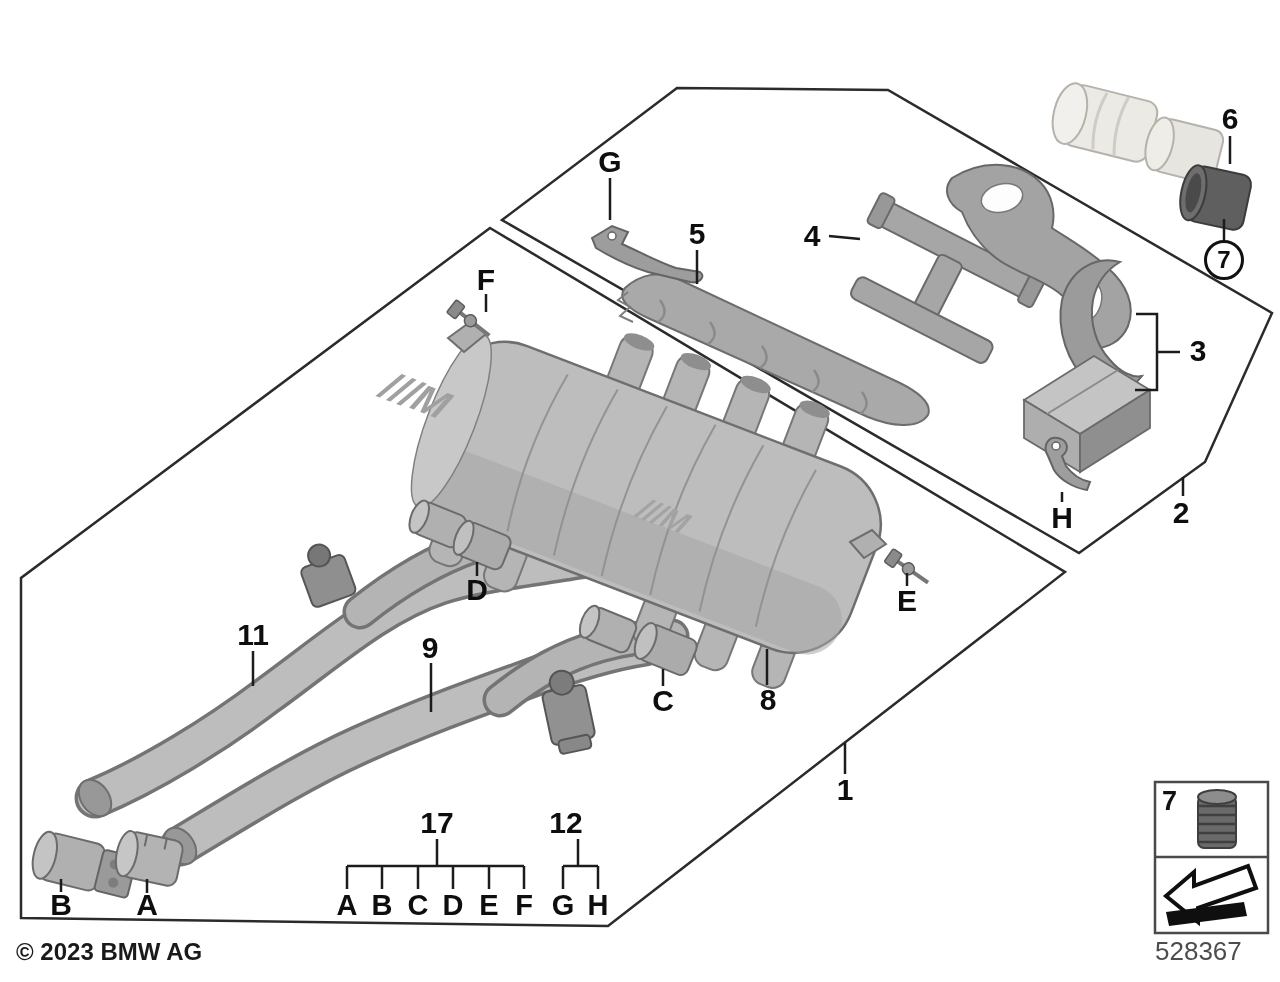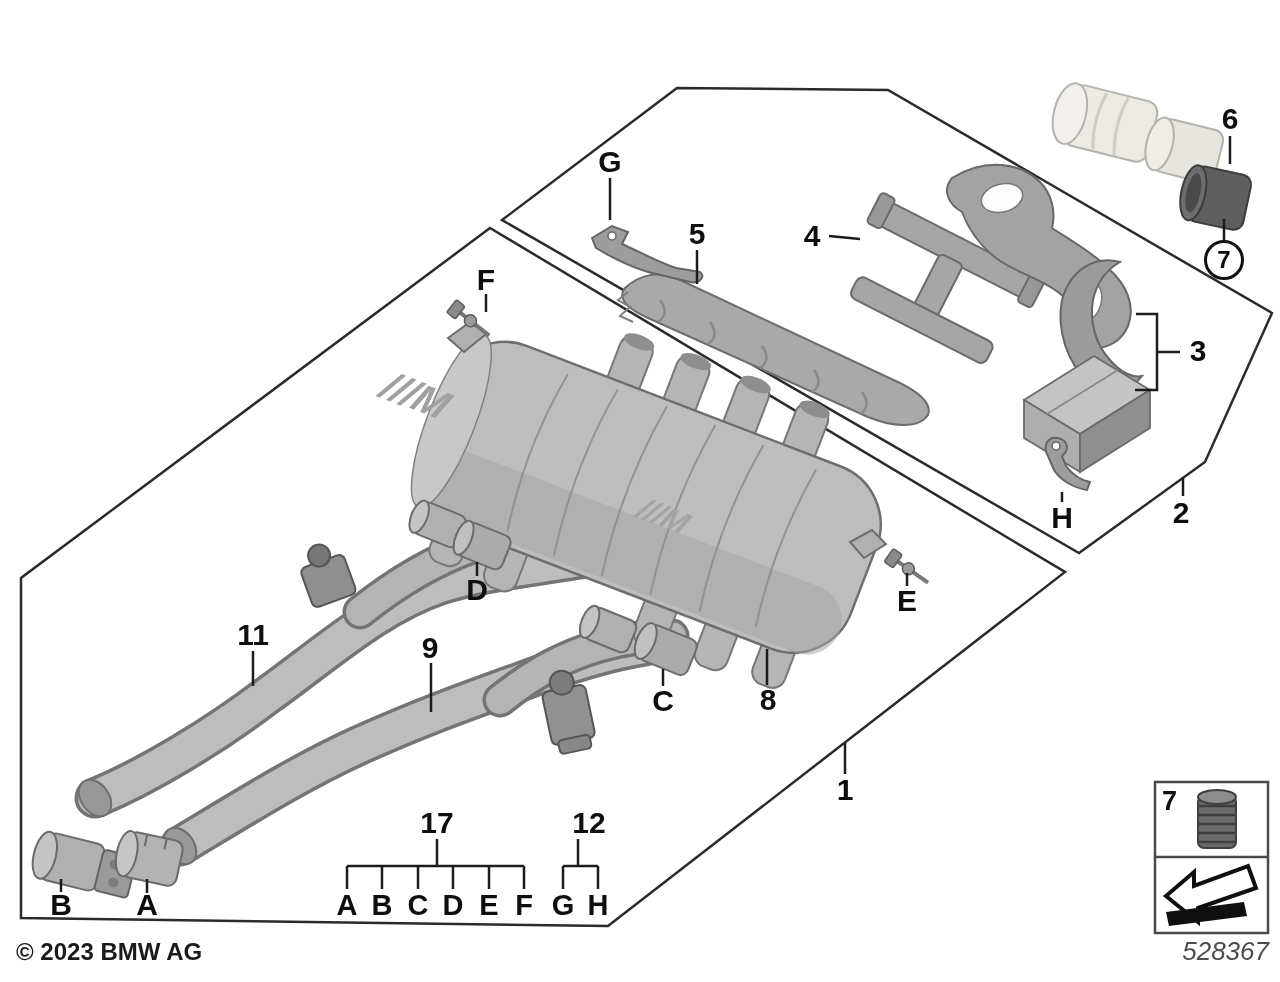--- a/index.html
+++ b/index.html
@@ -6,22 +6,22 @@
   #stage{position:relative;width:1280px;height:982px;background:#ffffff;overflow:hidden;
          font-family:"Liberation Sans",sans-serif;}
   #artwork{position:absolute;left:0;top:0;}
   .co{position:absolute;transform:translate(-50%,-50%);font-weight:bold;font-size:30px;
       color:#0e0e0e;line-height:1;white-space:nowrap;letter-spacing:0;}
   .co.small{font-size:29px;}
   .circled{position:absolute;transform:translate(-50%,-50%);width:34px;height:34px;
       border:3px solid #111;border-radius:50%;display:flex;align-items:center;justify-content:center;
       font-weight:bold;font-size:24px;color:#0e0e0e;background:#fff;}
   .copyright{position:absolute;left:16px;top:938px;font-size:24px;font-weight:600;color:#1a1a1a;text-align:right;}
-  .diagnum{position:absolute;left:1155px;top:936px;width:114px;text-align:right;
-      font-size:26px;color:#4d4d4d;font-style:italic;}
+  .diagnum{position:absolute;left:1155px;top:936px;width:114px;text-align:left;
+      font-size:26px;color:#4d4d4d;}
   .legend-item{position:absolute;left:1162px;top:786px;font-size:27px;font-weight:bold;color:#111;}
 </style>
 </head>
 <body>
 
 <div id="stage">
 
 <svg id="artwork" width="1280" height="982" viewBox="0 0 1280 982">
 
   <g fill="none" stroke="#2b2b2b" stroke-width="2.5" stroke-linejoin="miter">
@@ -259,21 +259,21 @@
 <div class="co" style="left:1062px;top:518px">H</div>
 <div class="co" style="left:486px;top:280px">F</div>
 <div class="co" style="left:907px;top:601px">E</div>
 <div class="co" style="left:477px;top:590px">D</div>
 <div class="co" style="left:663px;top:701px">C</div>
 <div class="co" style="left:768px;top:700px">8</div>
 <div class="co" style="left:430px;top:648px">9</div>
 <div class="co" style="left:253px;top:635px">11</div>
 <div class="co" style="left:845px;top:790px">1</div>
 <div class="co" style="left:437px;top:823px">17</div>
-<div class="co" style="left:589px;top:823px">12</div>
+<div class="co" style="left:566px;top:823px">12</div>
 
 <div class="co small" style="left:347px;top:905px">A</div>
 <div class="co small" style="left:382px;top:905px">B</div>
 <div class="co small" style="left:418px;top:905px">C</div>
 <div class="co small" style="left:453px;top:905px">D</div>
 <div class="co small" style="left:489px;top:905px">E</div>
 <div class="co small" style="left:524px;top:905px">F</div>
 <div class="co small" style="left:563px;top:905px">G</div>
 <div class="co small" style="left:598px;top:905px">H</div>
 

